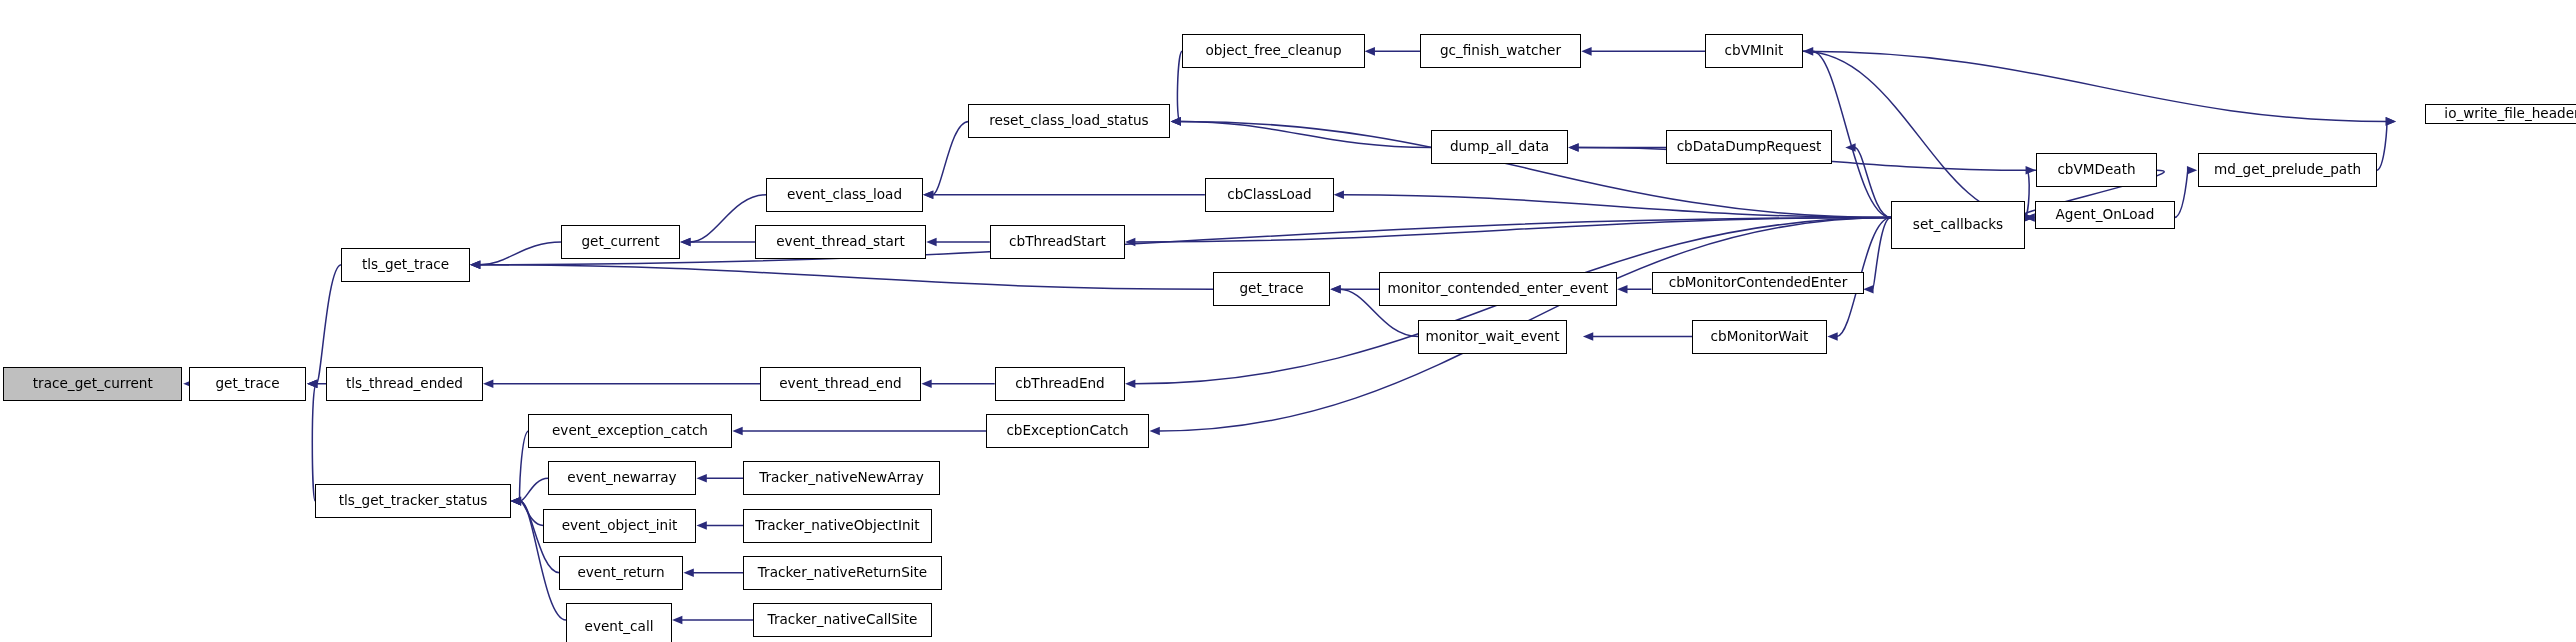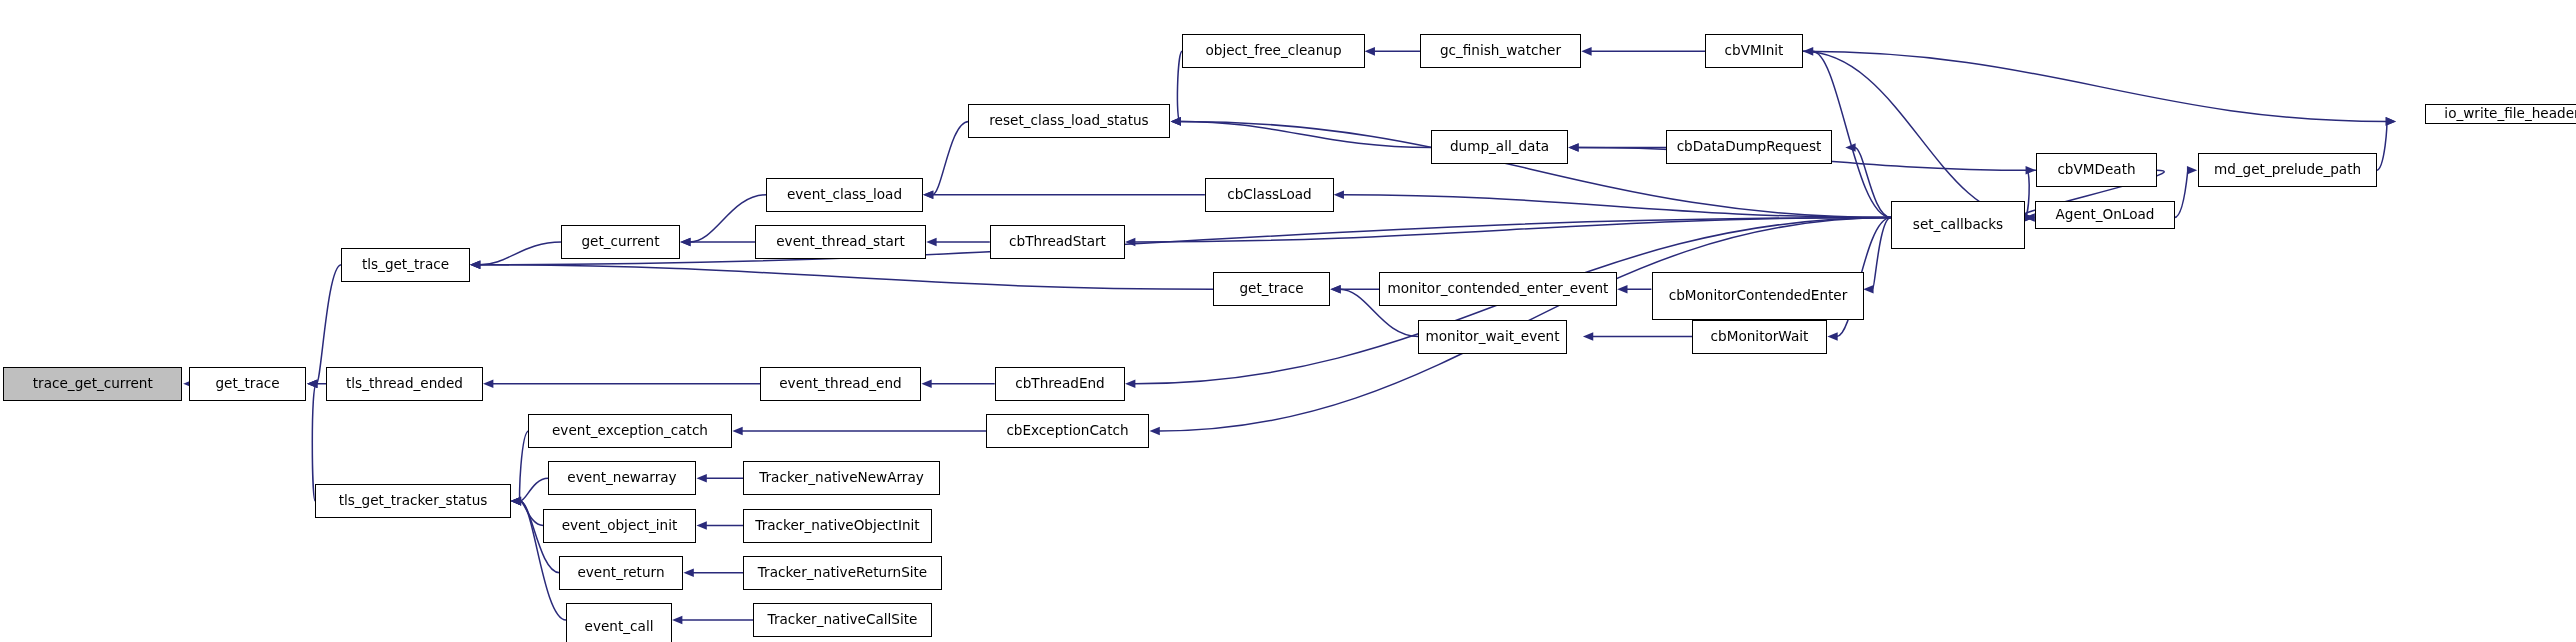--- a/index.html
+++ b/index.html
@@ -147,21 +147,21 @@
       <div class="node" style="left: 743px; top: 509px; width: 189px; height: 34px; font-size: 13.6px;">Tracker_nativeObjectInit</div>
       <div class="node" style="left: 743px; top: 556px; width: 199px; height: 34px; font-size: 13.6px; text-align: center;">Tracker_nativeReturnSite</div>
       <div class="node" style="left: 753px; top: 603px; width: 179px; height: 34px; font-size: 13.6px;">Tracker_nativeCallSite</div>
       <div class="node" style="left: 986px; top: 414px; width: 163px; height: 34px; font-size: 13.6px;">cbExceptionCatch</div>
       <div class="node" style="left: 995px; top: 367px; width: 130px; height: 34px; font-size: 13.6px;">cbThreadEnd</div>
       <div class="node" style="left: 990px; top: 225px; width: 135px; height: 34px; font-size: 13.6px;">cbThreadStart</div>
       <div class="node" style="left: 1205px; top: 178px; width: 129px; height: 34px; font-size: 13.6px;">cbClassLoad</div>
       <div class="node" style="left: 1213px; top: 272px; width: 117px; height: 34px; font-size: 13.6px;">get_trace</div>
       <div class="node" style="left: 1379px; top: 272px; width: 238px; height: 34px; font-size: 13.6px;">monitor_contended_enter_event</div>
       <div class="node" style="left: 1418px; top: 320px; width: 149px; height: 34px; font-size: 13.6px;">monitor_wait_event</div>
-      <div class="node" style="left: 1652px; top: 272px; width: 212px; height: 48px; font-size: 13.6px;">cbMonitorContendedEnter</div>
+      <div class="node" style="left: 1652px; top: 272px; width: 212px; height: 22px; font-size: 13.6px;">cbMonitorContendedEnter</div>
       <div class="node" style="left: 1692px; top: 320px; width: 135px; height: 34px; font-size: 13.6px;">cbMonitorWait</div>
       <div class="node" style="left: 968px; top: 104px; width: 202px; height: 34px; font-size: 13.6px;">reset_class_load_status</div>
       <div class="node" style="left: 1182px; top: 34px; width: 183px; height: 34px; font-size: 13.6px;">object_free_cleanup</div>
       <div class="node" style="left: 1431px; top: 130px; width: 137px; height: 34px; font-size: 13.6px;">dump_all_data</div>
       <div class="node" style="left: 1420px; top: 34px; width: 161px; height: 34px; font-size: 13.6px;">gc_finish_watcher</div>
       <div class="node" style="left: 1666px; top: 130px; width: 166px; height: 34px; font-size: 13.6px;">cbDataDumpRequest</div>
       <div class="node" style="left: 1705px; top: 34px; width: 98px; height: 34px; font-size: 13.6px;">cbVMInit</div>
       <div class="node" style="left: 1891px; top: 201px; width: 134px; height: 48px; font-size: 13.6px;">set_callbacks</div>
       <div class="node" style="left: 2036px; top: 153px; width: 121px; height: 34px; font-size: 13.6px;">cbVMDeath</div>
       <div class="node" style="left: 2035px; top: 201px; width: 140px; height: 28px; font-size: 13.6px;">Agent_OnLoad</div>

